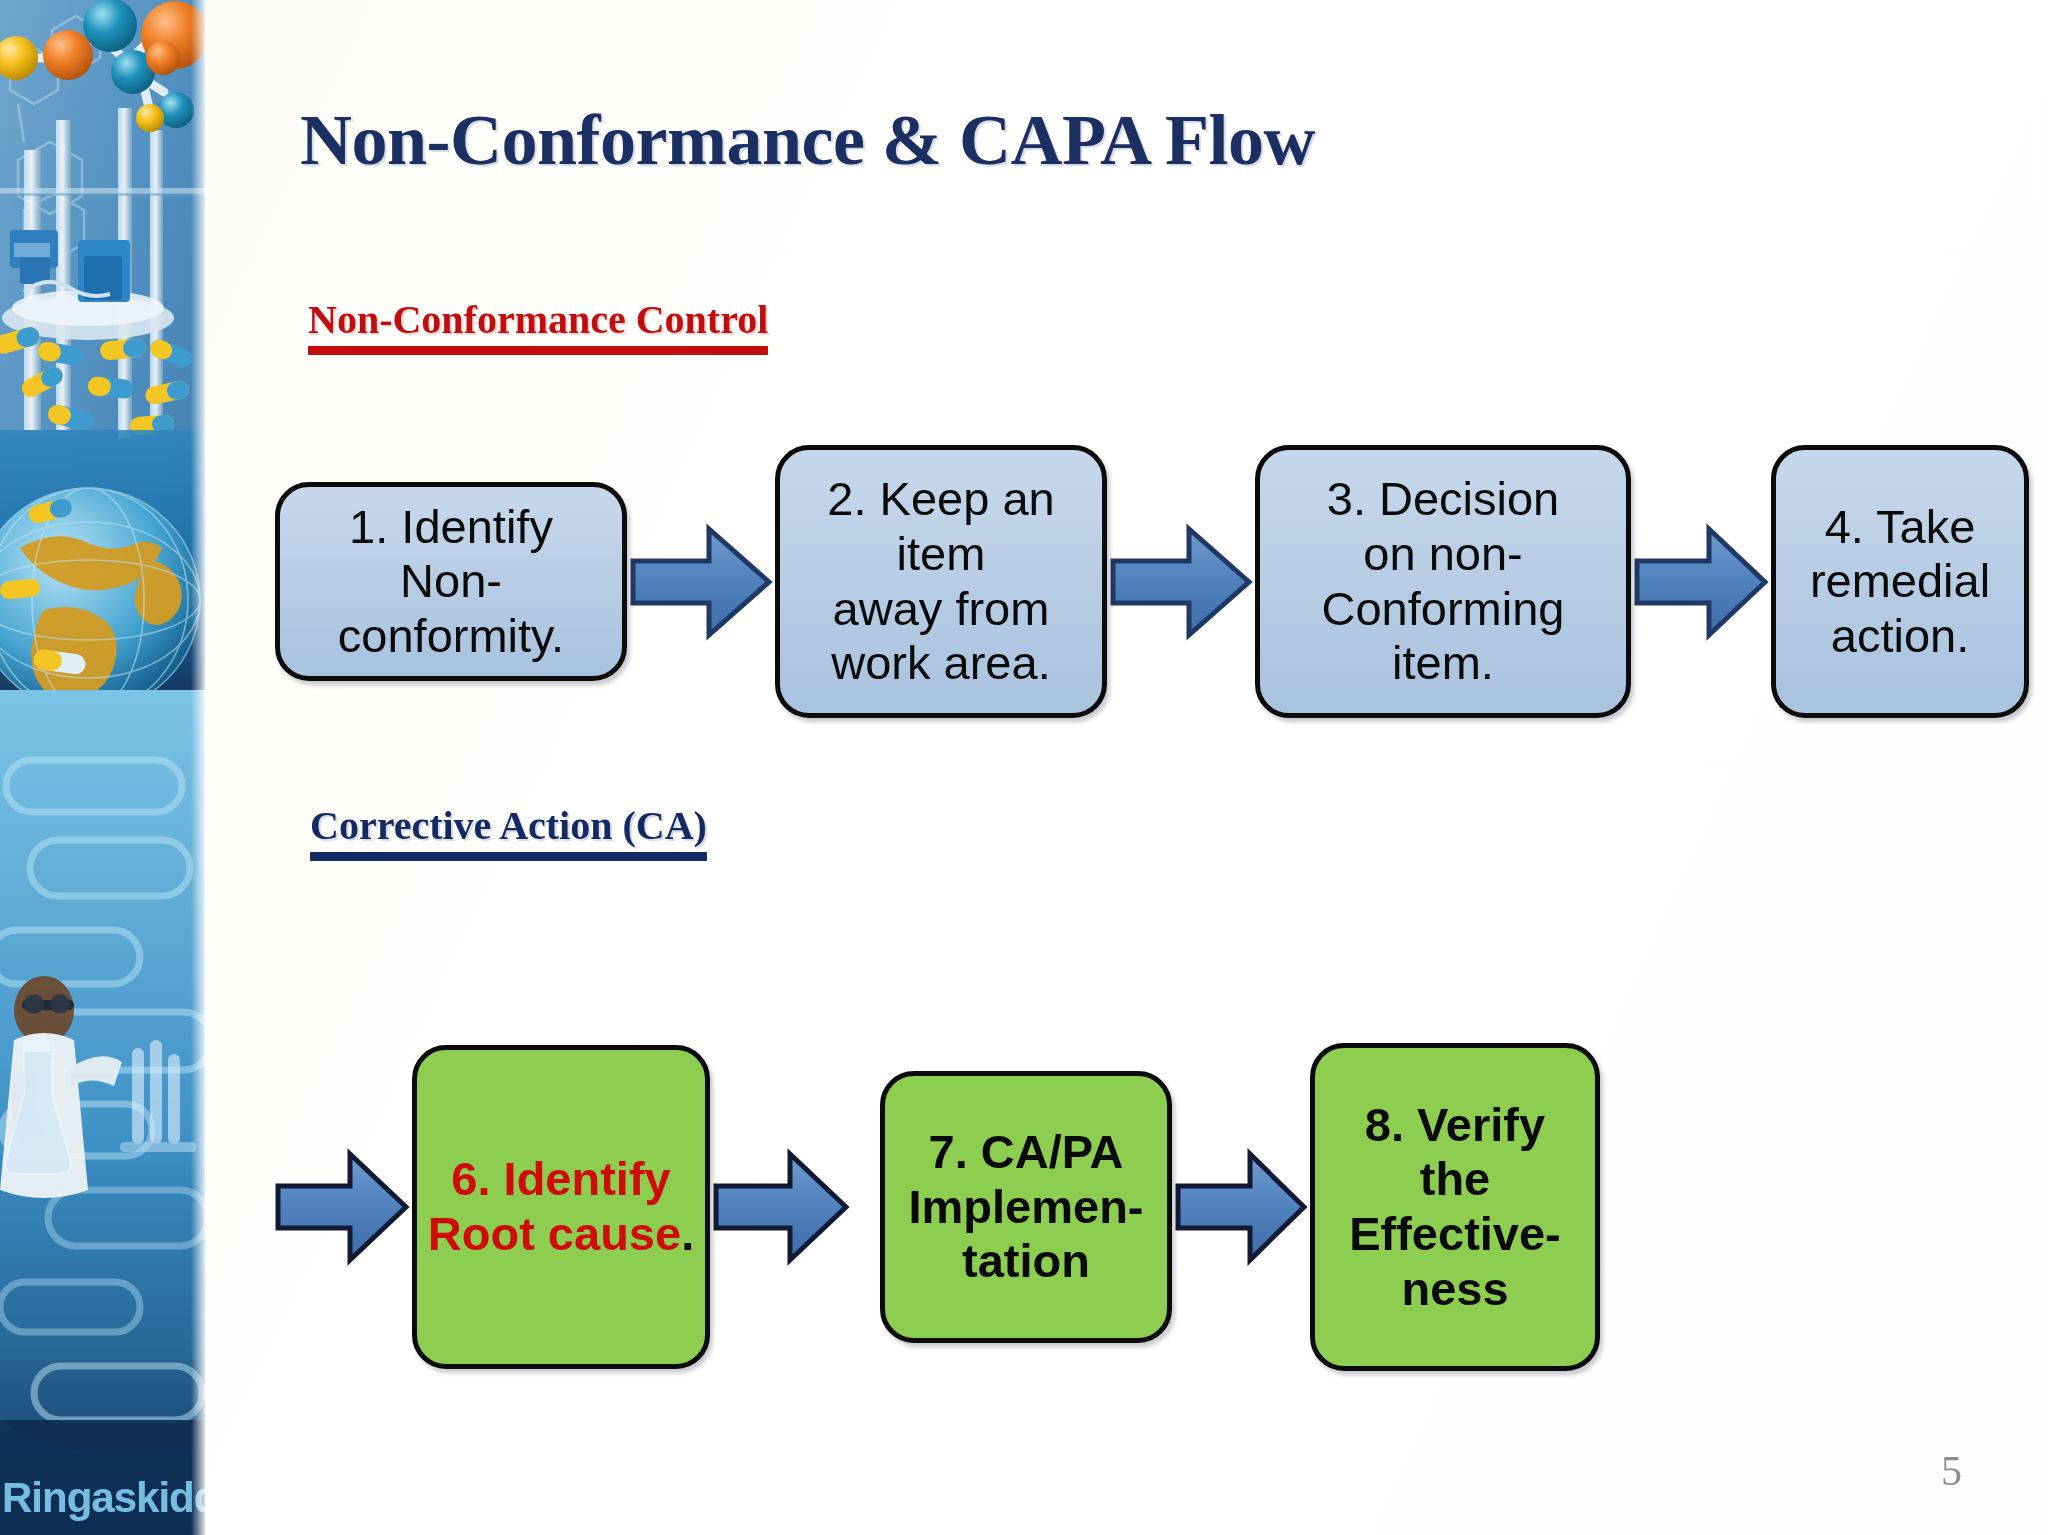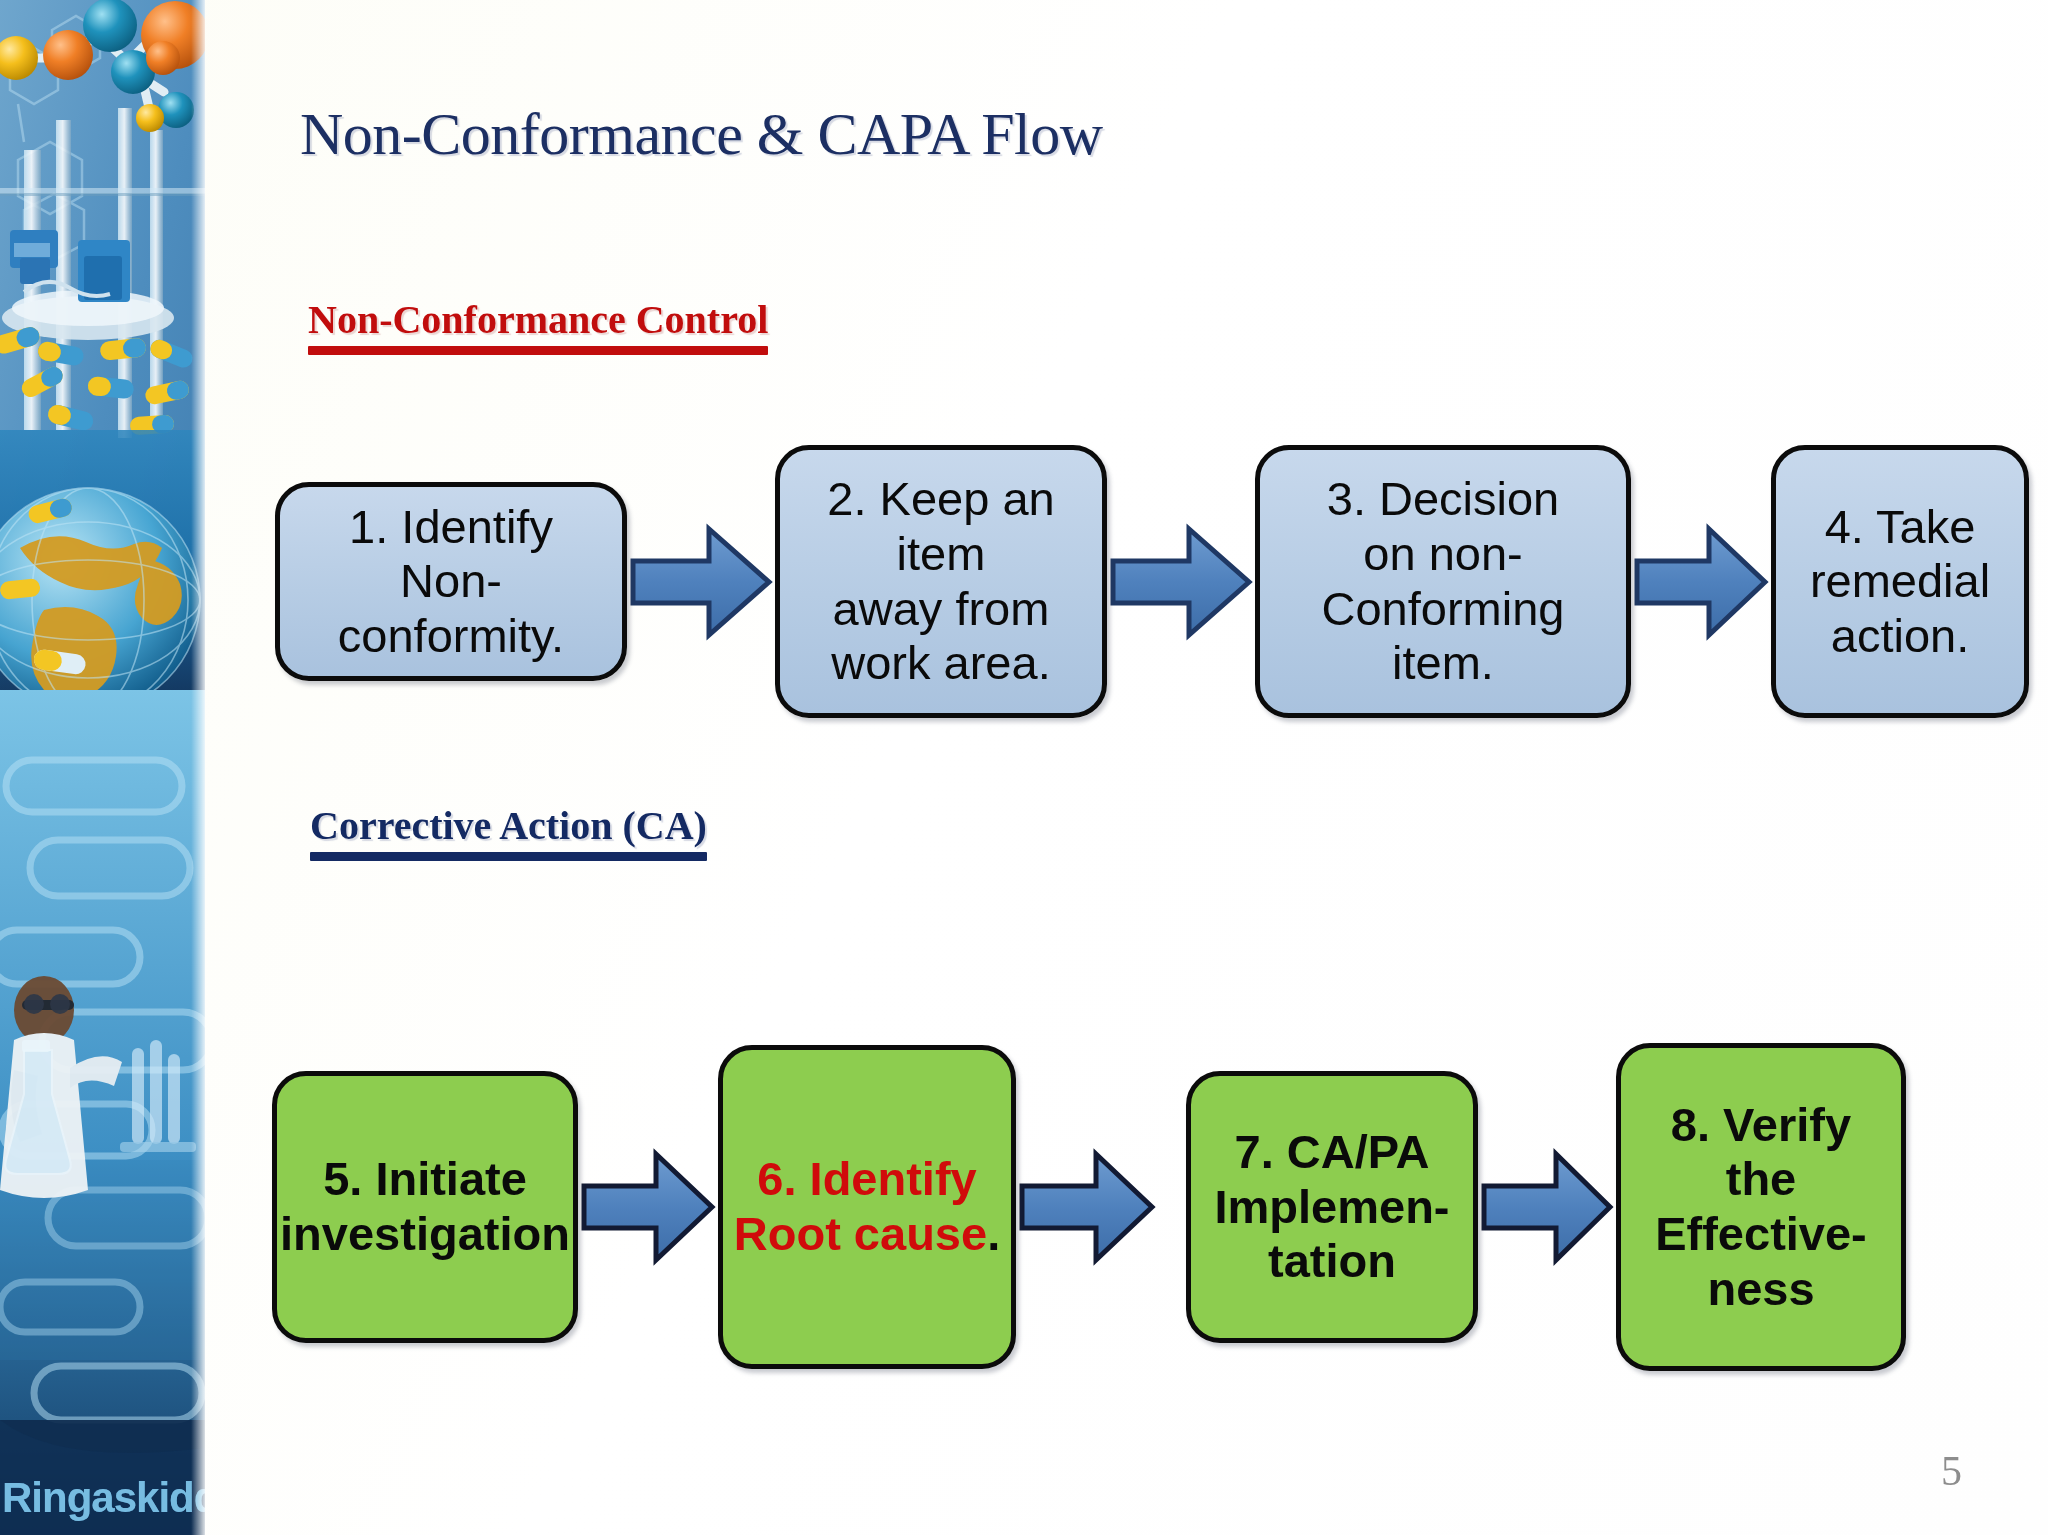--- a/index.html
+++ b/index.html
@@ -54,22 +54,22 @@
   }
   .sidebar svg { display:block; width:205px; height:1535px; }
 
   
   .slide-title {
     position: absolute;
     left: 300px;
     top: 104px;
     width: 1600px;
     font-family: "Liberation Serif", "DejaVu Serif", serif;
-    font-weight: normal;
-    font-size: 60px;
+    font-weight: bold;
+    font-size: 72px;
     line-height: 1.02;
     color: #1c2f63;
     letter-spacing: -0.5px;
     text-shadow: 2px 2px 1px rgba(140,150,180,.35);
   }
 
   .section-head {
     position: absolute;
     font-family: "Liberation Serif", "DejaVu Serif", serif;
     font-weight: bold;
@@ -441,26 +441,20 @@
     </div>
   </div>
 
   <div class="section-head navy">
     <span>Corrective Action (CA)</span>
     <span class="rule"></span>
   </div>
 
   <div class="flow-row row-ca">
 
-    <div class="node green n5">
-      <div class="txt">
-        <span class="blk-txt">5. Initiate</span><br>
-        <span class="blk-txt">investigation</span>
-      </div>
-    </div>
 
     <div class="arrow gap-b" style="width:140px">
       <svg width="140" height="150" viewBox="0 0 140 150">
         <polygon points="6,54 78,54 78,22 134,75 78,128 78,96 6,96" fill="url(#ag1)" stroke="#121a33" stroke-width="5" stroke-linejoin="miter"></polygon>
       </svg>
     </div>
 
     <div class="node green n6">
       <div class="txt">
         <span class="red-txt">6. Identify</span><br>

